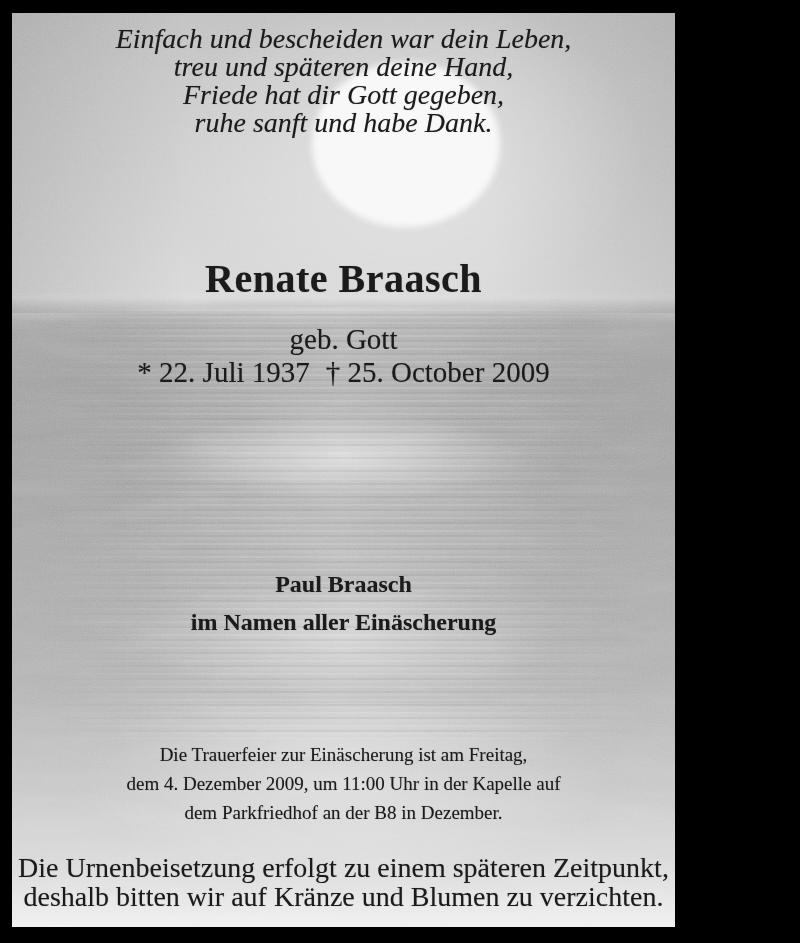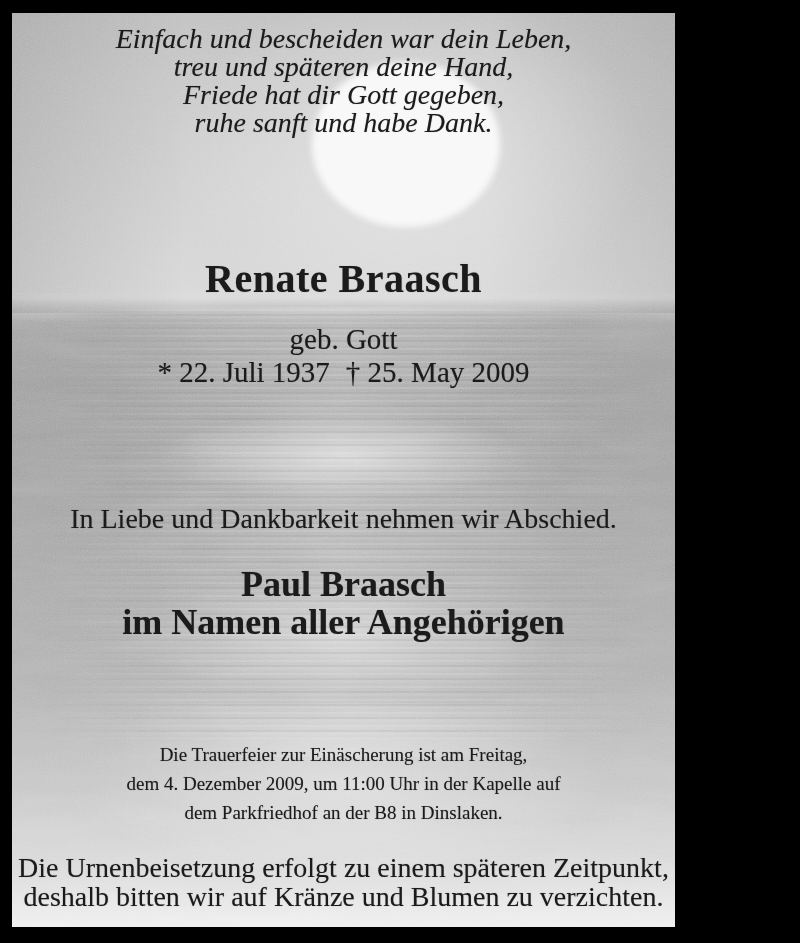--- a/index.html
+++ b/index.html
@@ -89,21 +89,21 @@
   .content > div, .content > h1 {
     position: absolute; left: 0; right: 0;
     margin: 0; text-align: center;
   }
   .verse    { top: 25px;  font-size: 28px; line-height: 28px; font-style: italic; }
   .name     { top: 247px; font-size: 40px; line-height: 64px; font-weight: bold; letter-spacing: 0.5px; }
   .maiden   { top: 324px; font-size: 29px; line-height: 30px; }
   .dates    { top: 356px; font-size: 29px; line-height: 32px;
               display: flex; justify-content: center; gap: 16px; }
   .farewell { top: 505px; font-size: 28px; line-height: 28px; }
-  .signature{ top: 565px; font-size: 36px; line-height: 38px; font-weight: bold; }
+  .signature{ top: 565px; font-size: 24px; line-height: 38px; font-weight: bold; }
   .funeral  { top: 740px; font-size: 19px; line-height: 29px; }
   .urn      { top: 853px; font-size: 28px; line-height: 29px; }
 </style>
 </head>
 <body>
 
 <div class="card">
 
   <div class="photo">
     <div class="sky-vignette"></div>
@@ -136,34 +136,33 @@
       <div>Friede hat dir Gott gegeben,</div>
       <div>ruhe sanft und habe Dank.</div>
     </div>
 
     <h1 class="name">Renate Braasch</h1>
 
     <div class="maiden">geb. Gott</div>
 
     <div class="dates">
       <span>* 22. Juli 1937</span>
-      <span>† 25. May 2009</span>
+      <span>† 25. October 2009</span>
     </div>
 
-    <div class="farewell">In Liebe und Dankbarkeit nehmen wir Abschied.</div>
 
     <div class="signature">
       <div>Paul Braasch</div>
-      <div>im Namen aller Angehörigen</div>
+      <div>im Namen aller Einäscherung</div>
     </div>
 
     <div class="funeral">
       <div>Die Trauerfeier zur Einäscherung ist am Freitag,</div>
       <div>dem 4. Dezember 2009, um 11:00 Uhr in der Kapelle auf</div>
-      <div>dem Parkfriedhof an der B8 in Dinslaken.</div>
+      <div>dem Parkfriedhof an der B8 in Dezember.</div>
     </div>
 
     <div class="urn">
       <div>Die Urnenbeisetzung erfolgt zu einem späteren Zeitpunkt,</div>
       <div>deshalb bitten wir auf Kränze und Blumen zu verzichten.</div>
     </div>
 
   </div>
 </div>
 

